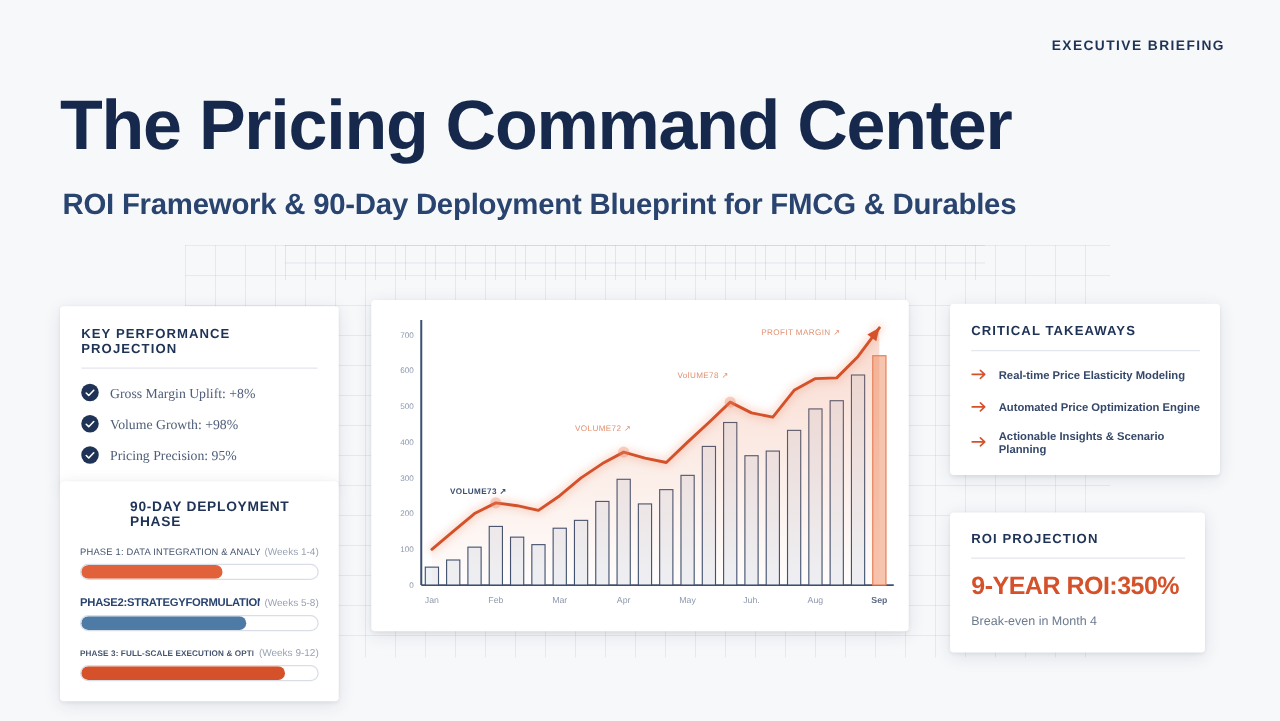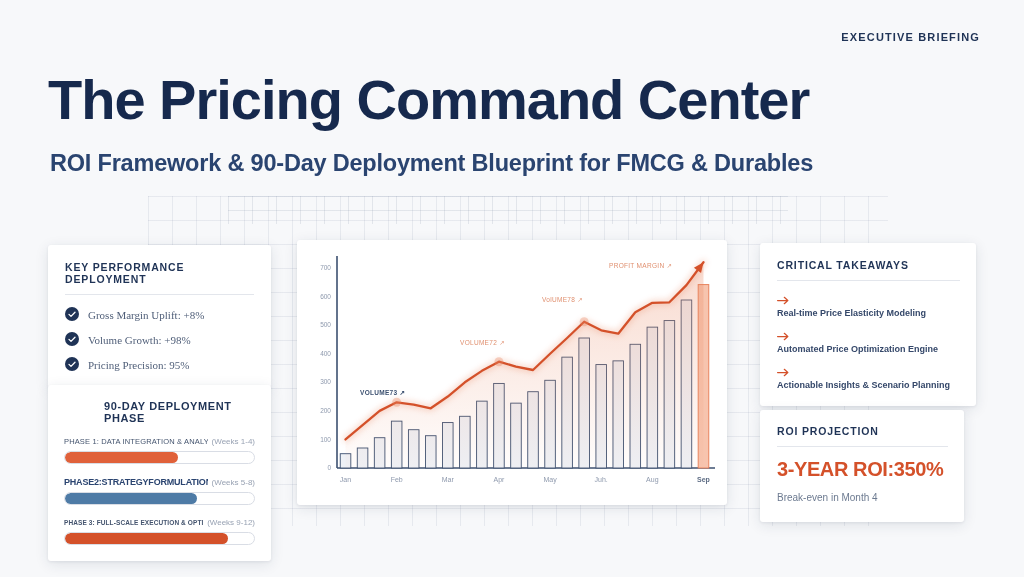--- a/index.html
+++ b/index.html
@@ -104,21 +104,21 @@
     position:relative; overflow:hidden;
   }
   .bar-fill { position:absolute; left:0; top:0; bottom:0; border-radius:7px; }
   .bar-fill.dotted {
     background-image:radial-gradient(circle, rgba(255,255,255,.55) 1px, transparent 1.2px);
     background-size:5px 5px;
   }
 
   
   #takeaways-card { left:760px; top:243px; width:216px; padding:16px 16px 16px 17px; }
-  .take-row { display:flex; margin-bottom:10px;flex-direction:column; }
+  .take-row { display:flex; align-items:center; margin-bottom:10px; }
   .take-row:last-child { margin-bottom:0; }
   .arrow-icon { flex:0 0 13px; margin-right:9px; line-height:1; }
   .take-label { font-size:9px; color:#4a5a74; }
   .take-row:first-child .take-label { color:#7b879c; font-weight:normal; font-size:9.5px; }
   .take-row:not(:first-child) .take-label { font-weight:bold; color:#35486a; }
 
   
   #roi-card { left:760px; top:410px; width:204px; padding:15px 16px 16px 17px; }
   #roi-headline {
     font-size:20px; font-weight:bold; color:#d4512a;
@@ -141,21 +141,21 @@
 <body>
 
 <div id="grid-band"></div>
 <div id="grid-band-2"></div>
 
 <div id="eyebrow">EXECUTIVE BRIEFING</div>
 <h1 id="page-title">The Pricing Command Center</h1>
 <h2 id="page-subtitle">ROI Framework &amp; 90-Day Deployment Blueprint for FMCG &amp; Durables</h2>
 
 <div class="card" id="kpi-card">
-  <div class="card-title">KEY PERFORMANCE DEPLOYMENT</div>
+  <div class="card-title">KEY PERFORMANCE PROJECTION</div>
   <div class="card-rule"></div>
   <div class="kpi-row">
     <span class="check-icon">
       <svg width="8" height="7" viewBox="0 0 8 7">
           <path d="M1 3.4 L3 5.4 L7 1.2" stroke="#ffffff" stroke-width="1.3" fill="none" stroke-linecap="round" stroke-linejoin="round"></path>
         </svg>
     </span>
     <span class="kpi-label">Gross Margin Uplift: +8%</span>
   </div>
   <div class="kpi-row">
@@ -232,21 +232,21 @@
           <path d="M0.6 4.5 H10.5 M7.3 1.3 L10.8 4.5 L7.3 7.7" stroke="#d4512a" stroke-width="1.25" fill="none" stroke-linecap="round" stroke-linejoin="round"></path>
         </svg>
     </span>
     <span class="take-label">Actionable Insights &amp; Scenario Planning</span>
   </div>
 </div>
 
 <div class="card" id="roi-card">
   <div class="card-title">ROI PROJECTION</div>
   <div class="card-rule"></div>
-  <div id="roi-headline">3-YEAR ROI:350%</div>
+  <div id="roi-headline">9-YEAR ROI:350%</div>
   <div class="roi-sub">Break-even in Month 4</div>
 </div>
 
 <div class="card" id="chart-card">
   <svg id="chart-svg" width="430" height="265" viewBox="0 0 430 265">
     <defs>
       <linearGradient id="glowGrad" x1="0" y1="0" x2="0" y2="1">
         <stop offset="0%" stop-color="#e8845e" stop-opacity="0.30"></stop>
         <stop offset="100%" stop-color="#e8845e" stop-opacity="0.02"></stop>
       </linearGradient>

